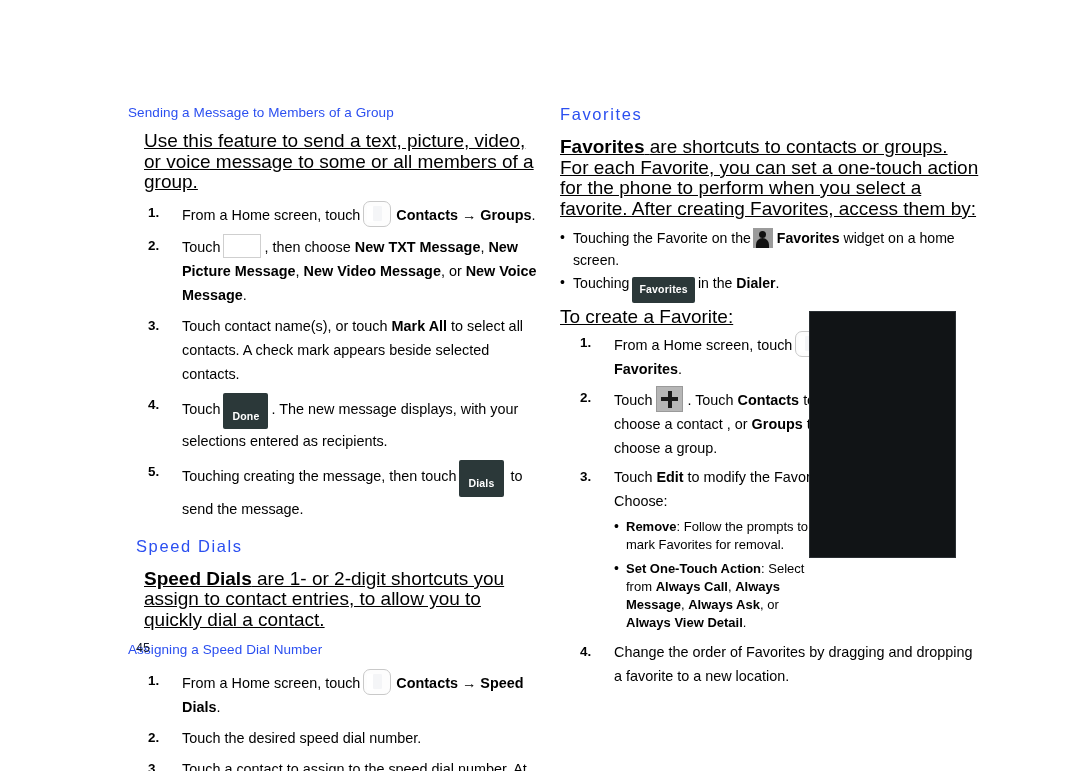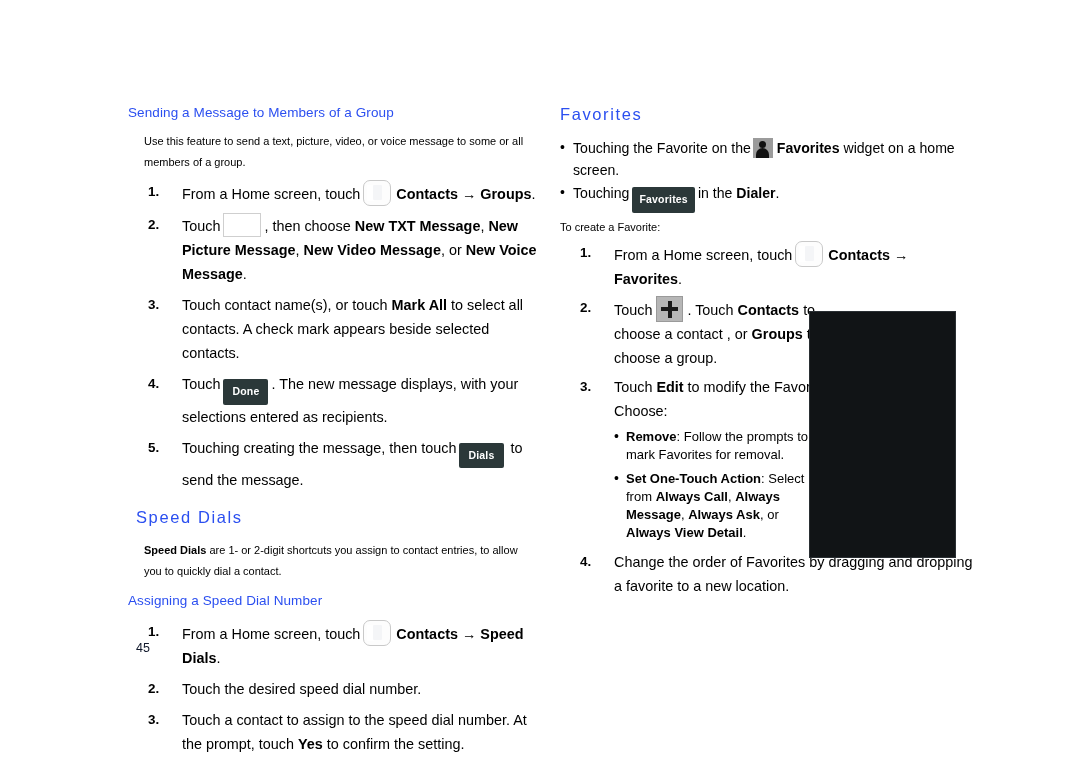--- a/index.html
+++ b/index.html
@@ -42,24 +42,25 @@
   h3.sub-title {
     font-size: 13.5px;
     font-weight: 400;
     color: #2b4ff0;
     margin: 0 0 10px 0;
     letter-spacing: 0.1px;
     line-height: 1.2;
   }
   
   p.body {
-    font-size: 11px;
+    font-size: 19px;
     line-height: 20.5px;
     margin: 0 0 8px 0;
     padding-left: 16px;
+    text-decoration: underline;
   }
   p.body.flush { padding-left: 0px; }
 
   b, .b { font-weight: bold; }
 
   
   ol.steps {
     list-style: none;
     margin: 0;
     padding: 0;
@@ -116,21 +117,21 @@
   .chip {
     display: inline-block;
     vertical-align: -6px;
     background: #2b3839;
     color: #ffffff;
     font-size: 10.5px;
     font-weight: bold;
     text-align: center;
     border-radius: 2px;
     line-height: 1;
-    padding: 7px 9px 8px 9px;
+    padding: 18px 9px 8px 9px;
     margin: 0 3px;
     letter-spacing: 0.2px;
   }
   .chip.done { min-width: 24px; }
   .chip.send { min-width: 22px; }
   .chip.favorites { min-width: 38px; padding: 7px 7px 8px 7px; vertical-align: -5px; }
 
   
   .icon-contacts {
     display: inline-block;
@@ -326,20 +327,22 @@
         <span>to confirm the setting.</span>
       </li>
 
     </ol>
   </div>
 
   <div class="col col-right">
 
     <h2 class="sec-title" style="margin-left:0;">Favorites</h2>
 
+    <p class="body flush"><b>Favorites</b>
+      <span>are shortcuts to contacts or groups.  For each Favorite, you can set a one-touch action for the phone to perform when you select a favorite. After creating Favorites, access them by:</span></p>
 
     <ul class="bullets">
       <li>
         <span>Touching the Favorite on the</span><span class="icon-fav-widget"><span class="head"></span><span class="body"></span></span><b>Favorites</b>
         <span>widget on a home screen.</span>
       </li>
       <li>
         <span>Touching</span><span class="chip favorites">Favorites</span><span>in the</span>
         <b>Dialer</b><span>.</span>
       </li>

